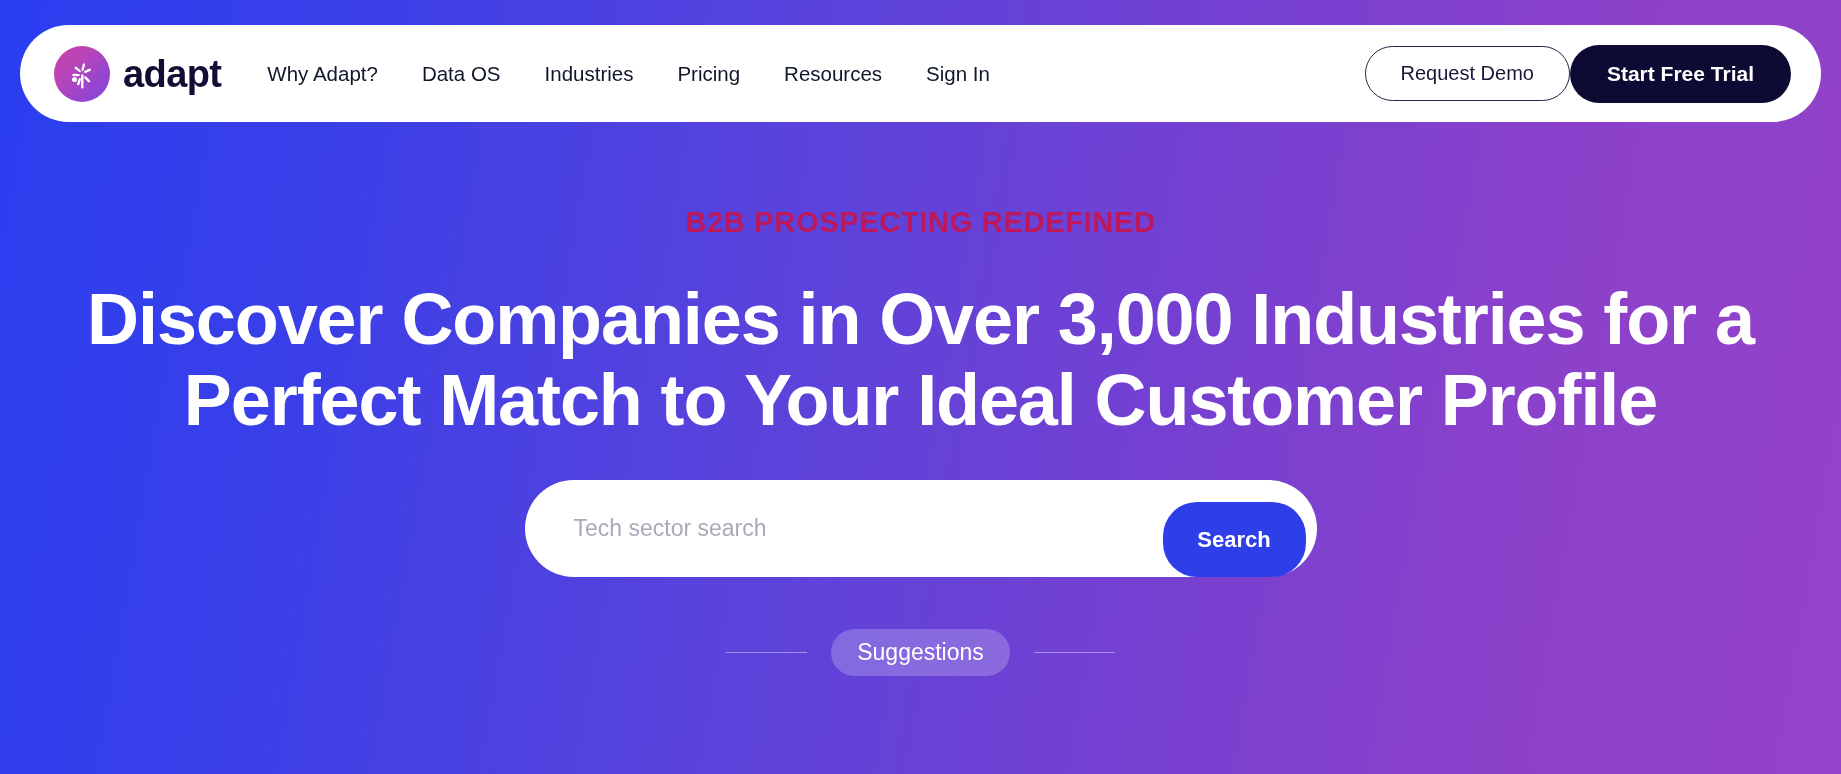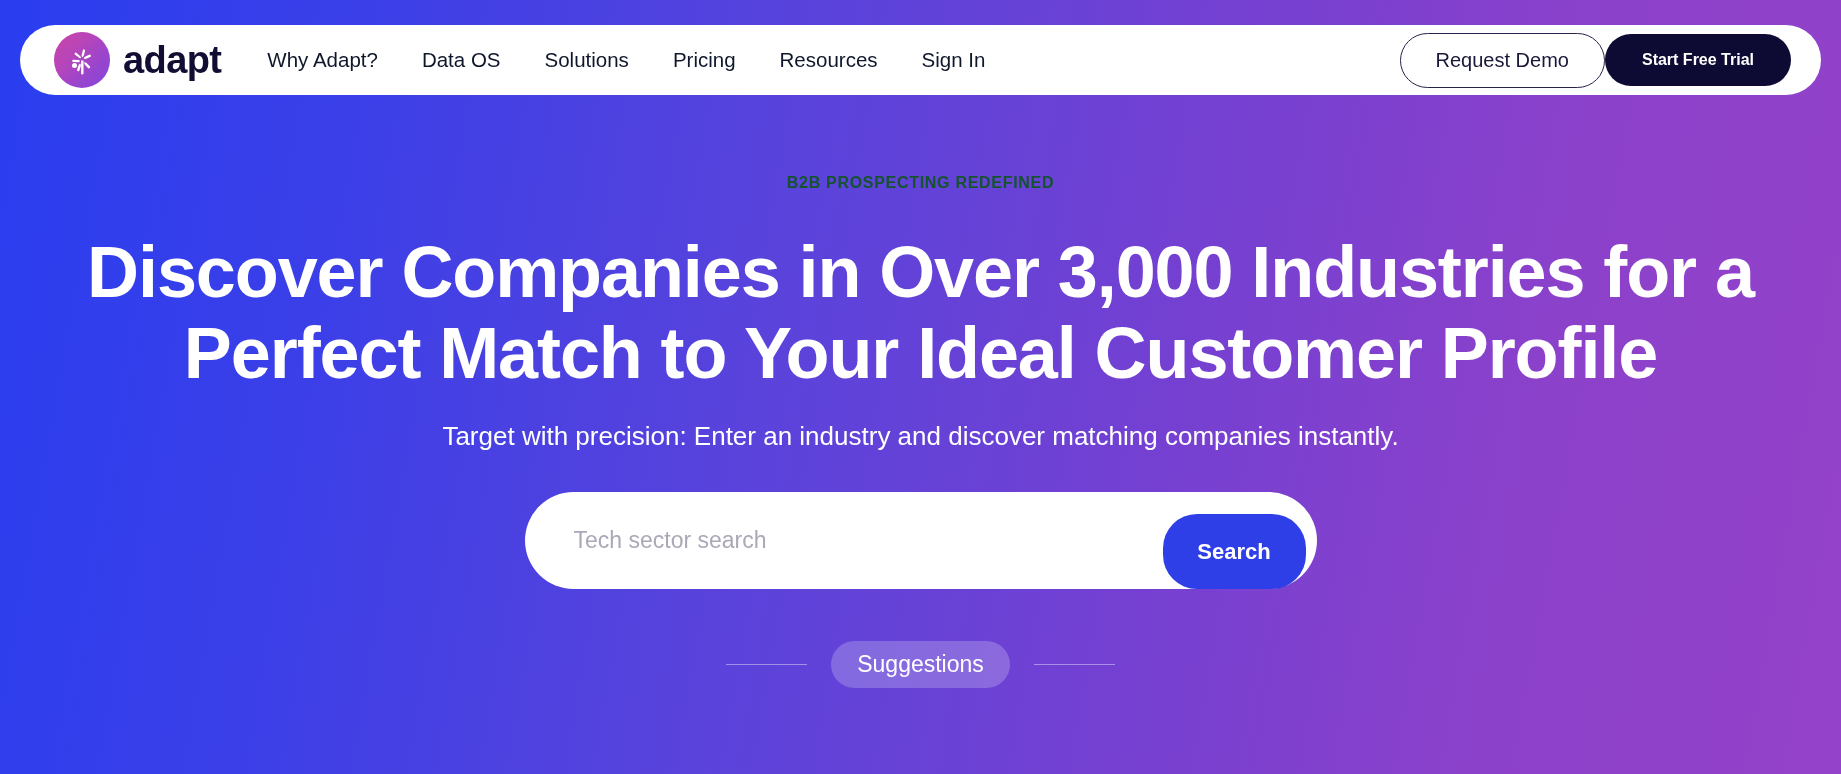--- a/index.html
+++ b/index.html
@@ -22,21 +22,21 @@
         #9442c9 100%);
     position: relative;
   }
 
   
   .header-wrap {
     position: absolute;
     top: 25px;
     left: 20px;
     right: 20px;
-    height: 70px;
+    height: 97px;
   }
 
   .header-pill {
     width: 100%;
     height: 100%;
     background: #ffffff;
     border-radius: 64px;
     display: flex;
     align-items: center;
     padding: 0 30px 0 34px;
@@ -101,21 +101,21 @@
     background: transparent;
     border: 1.6px solid #25244a;
     border-radius: 40px;
     padding: 15px 35px;
     white-space: nowrap;
     cursor: pointer;
     font-family: inherit;
   }
 
   .btn-solid {
-    font-size: 16px;
+    font-size: 21px;
     font-weight: bold;
     color: #ffffff;
     background: #0d0b33;
     border: none;
     border-radius: 40px;
     padding: 17px 37px;
     white-space: nowrap;
     cursor: pointer;
     font-family: inherit;
   }
@@ -126,25 +126,25 @@
     top: 122px;
     left: 0;
     right: 0;
     bottom: 0;
     display: flex;
     flex-direction: column;
     align-items: center;
   }
 
   .eyebrow {
-    margin-top: 52px;
-    font-size: 16px;
+    margin-top: 84px;
+    font-size: 29px;
     font-weight: bold;
     letter-spacing: 0.7px;
-    color: #14532d;
+    color: #be185d;
     text-transform: uppercase;
   }
 
   .headline {
     margin-top: 40px;
     width: 1700px;
     text-align: center;
     font-size: 72px;
     line-height: 1.12;
     font-weight: bold;
@@ -247,41 +247,40 @@
             <circle cx="9.5" cy="22.6" r="2.5"></circle>
           </g>
         </svg>
       </span>
       <span class="brand-name">adapt</span>
     </div>
 
     <nav class="nav">
       <a class="nav-link">Why Adapt?</a>
       <a class="nav-link">Data OS</a>
-      <a class="nav-link">Solutions</a>
+      <a class="nav-link">Industries</a>
       <a class="nav-link">Pricing</a>
       <a class="nav-link">Resources</a>
       <a class="nav-link">Sign In</a>
     </nav>
 
     <div class="header-actions">
       <button class="btn-outline">Request Demo</button>
       <button class="btn-solid">Start Free Trial</button>
     </div>
 
   </div>
 </div>
 
 <main class="hero">
 
   <div class="eyebrow">B2B PROSPECTING REDEFINED</div>
 
   <h1 class="headline">Discover Companies in Over 3,000 Industries for a Perfect Match to Your Ideal Customer Profile</h1>
 
-  <p class="subhead">Target with precision: Enter an industry and discover matching companies instantly.</p>
 
   <div class="search-bar">
     <input class="search-input" type="text" placeholder="Tech sector search" style="">
     <button class="search-btn">Search</button>
   </div>
 
   <div class="suggest-row">
     <span class="suggest-line"></span>
     <button class="suggest-pill">Suggestions</button>
     <span class="suggest-line"></span>

